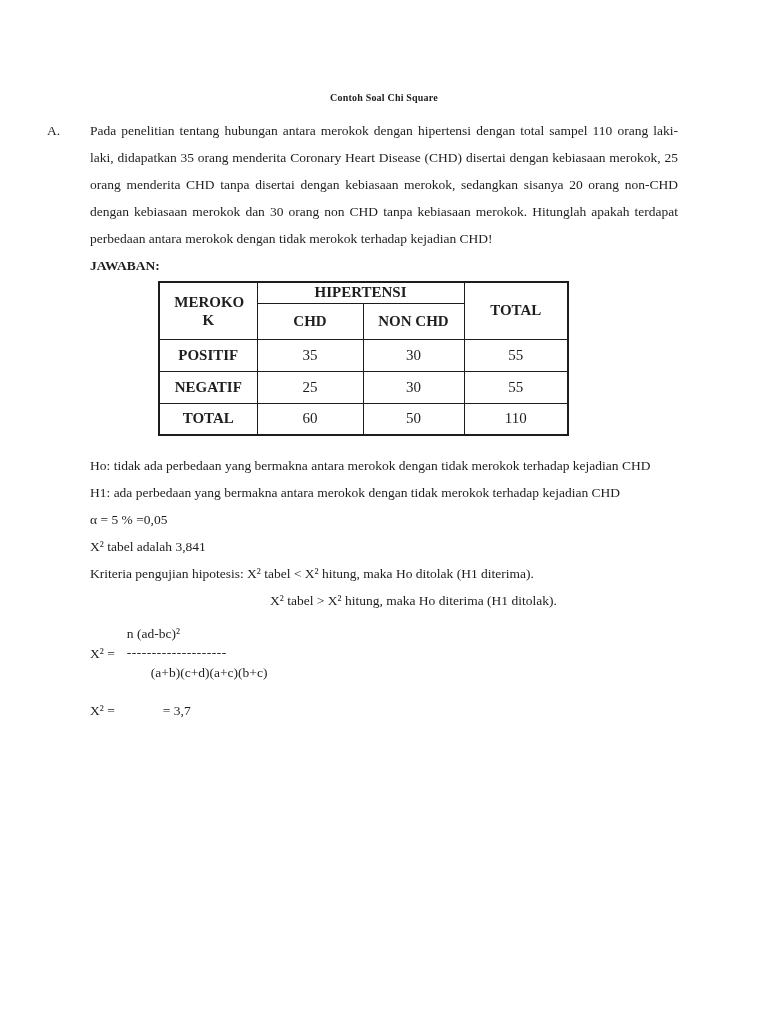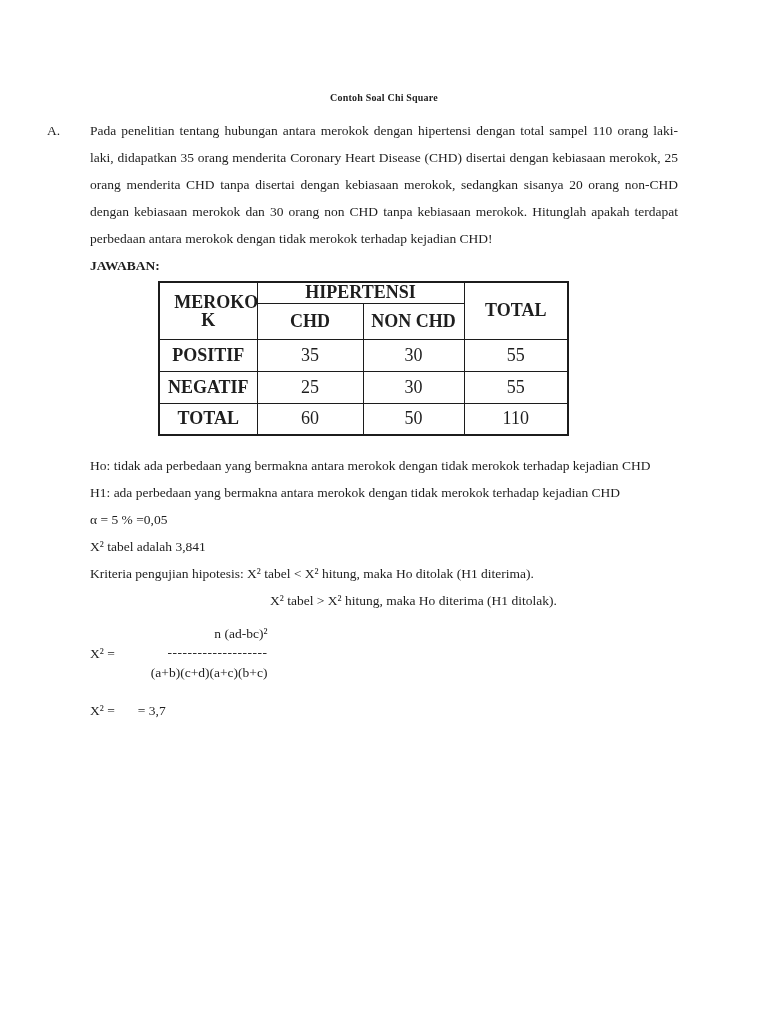--- a/index.html
+++ b/index.html
@@ -32,21 +32,21 @@
   .problem-text::first-line { }
 
   .answer-heading { font-weight: bold; }
 
   table.ctable {
     border-collapse: collapse;
     margin-left: 68px;
     margin-top: 2px;
     table-layout: fixed;
     width: 409px;
-    font-size: 18px;
+    font-size: 15px;
   }
   table.ctable th, table.ctable td {
     border: 1.5px solid #1c1c1c;
     text-align: center;
     vertical-align: middle;
     padding: 0;
     line-height: 17px;
   }
   table.ctable { border: 2px solid #1c1c1c; }
   col.c1 { width: 98px; } col.c2 { width: 106px; } col.c3 { width: 101px; } col.c4 { width: 104px; }
@@ -60,25 +60,25 @@
   .after-table { margin-top: 16px; }
   .h0 { text-align: justify; padding-left: 15px; text-indent: -15px; }
   .h1 { text-align: justify; }
   .statline { }
   .criteria-line { white-space: nowrap; }
   .criteria-cont { margin-left: 180px; }
 
   .calc-heading { margin-top: 25px; }
   .formula { display: flex; align-items: center; margin-top: 9px; }
   .formula .lhs { margin-right: 12px; }
-  .frac { display: inline-block; text-align: right; }
+  .frac { display: inline-block; text-align: left; }
   .frac .num { line-height: 21px; }
   .frac .bar { line-height: 18px; letter-spacing: 0.5px; }
   .frac .den { line-height: 22px; margin-left: 24px; }
-  .result { margin-left: 11px; }
+  .result { margin-left: 36px; }
 </style>
 </head>
 <body>
 
 <div class="page">
   <div class="content">
 
     <div class="doc-title">Contoh Soal Chi Square</div>
 
     <div class="problem">

